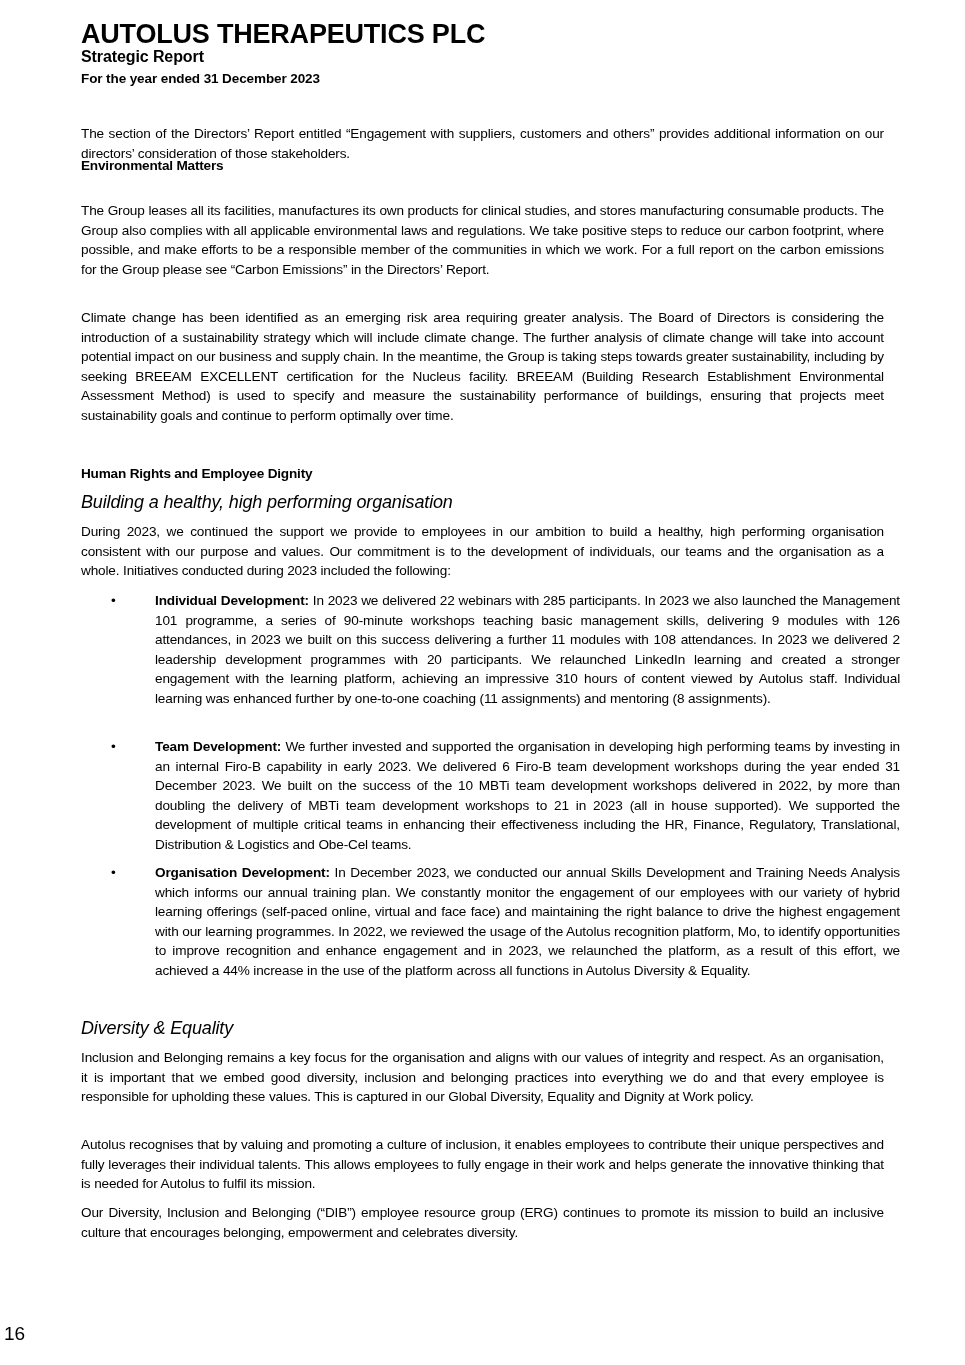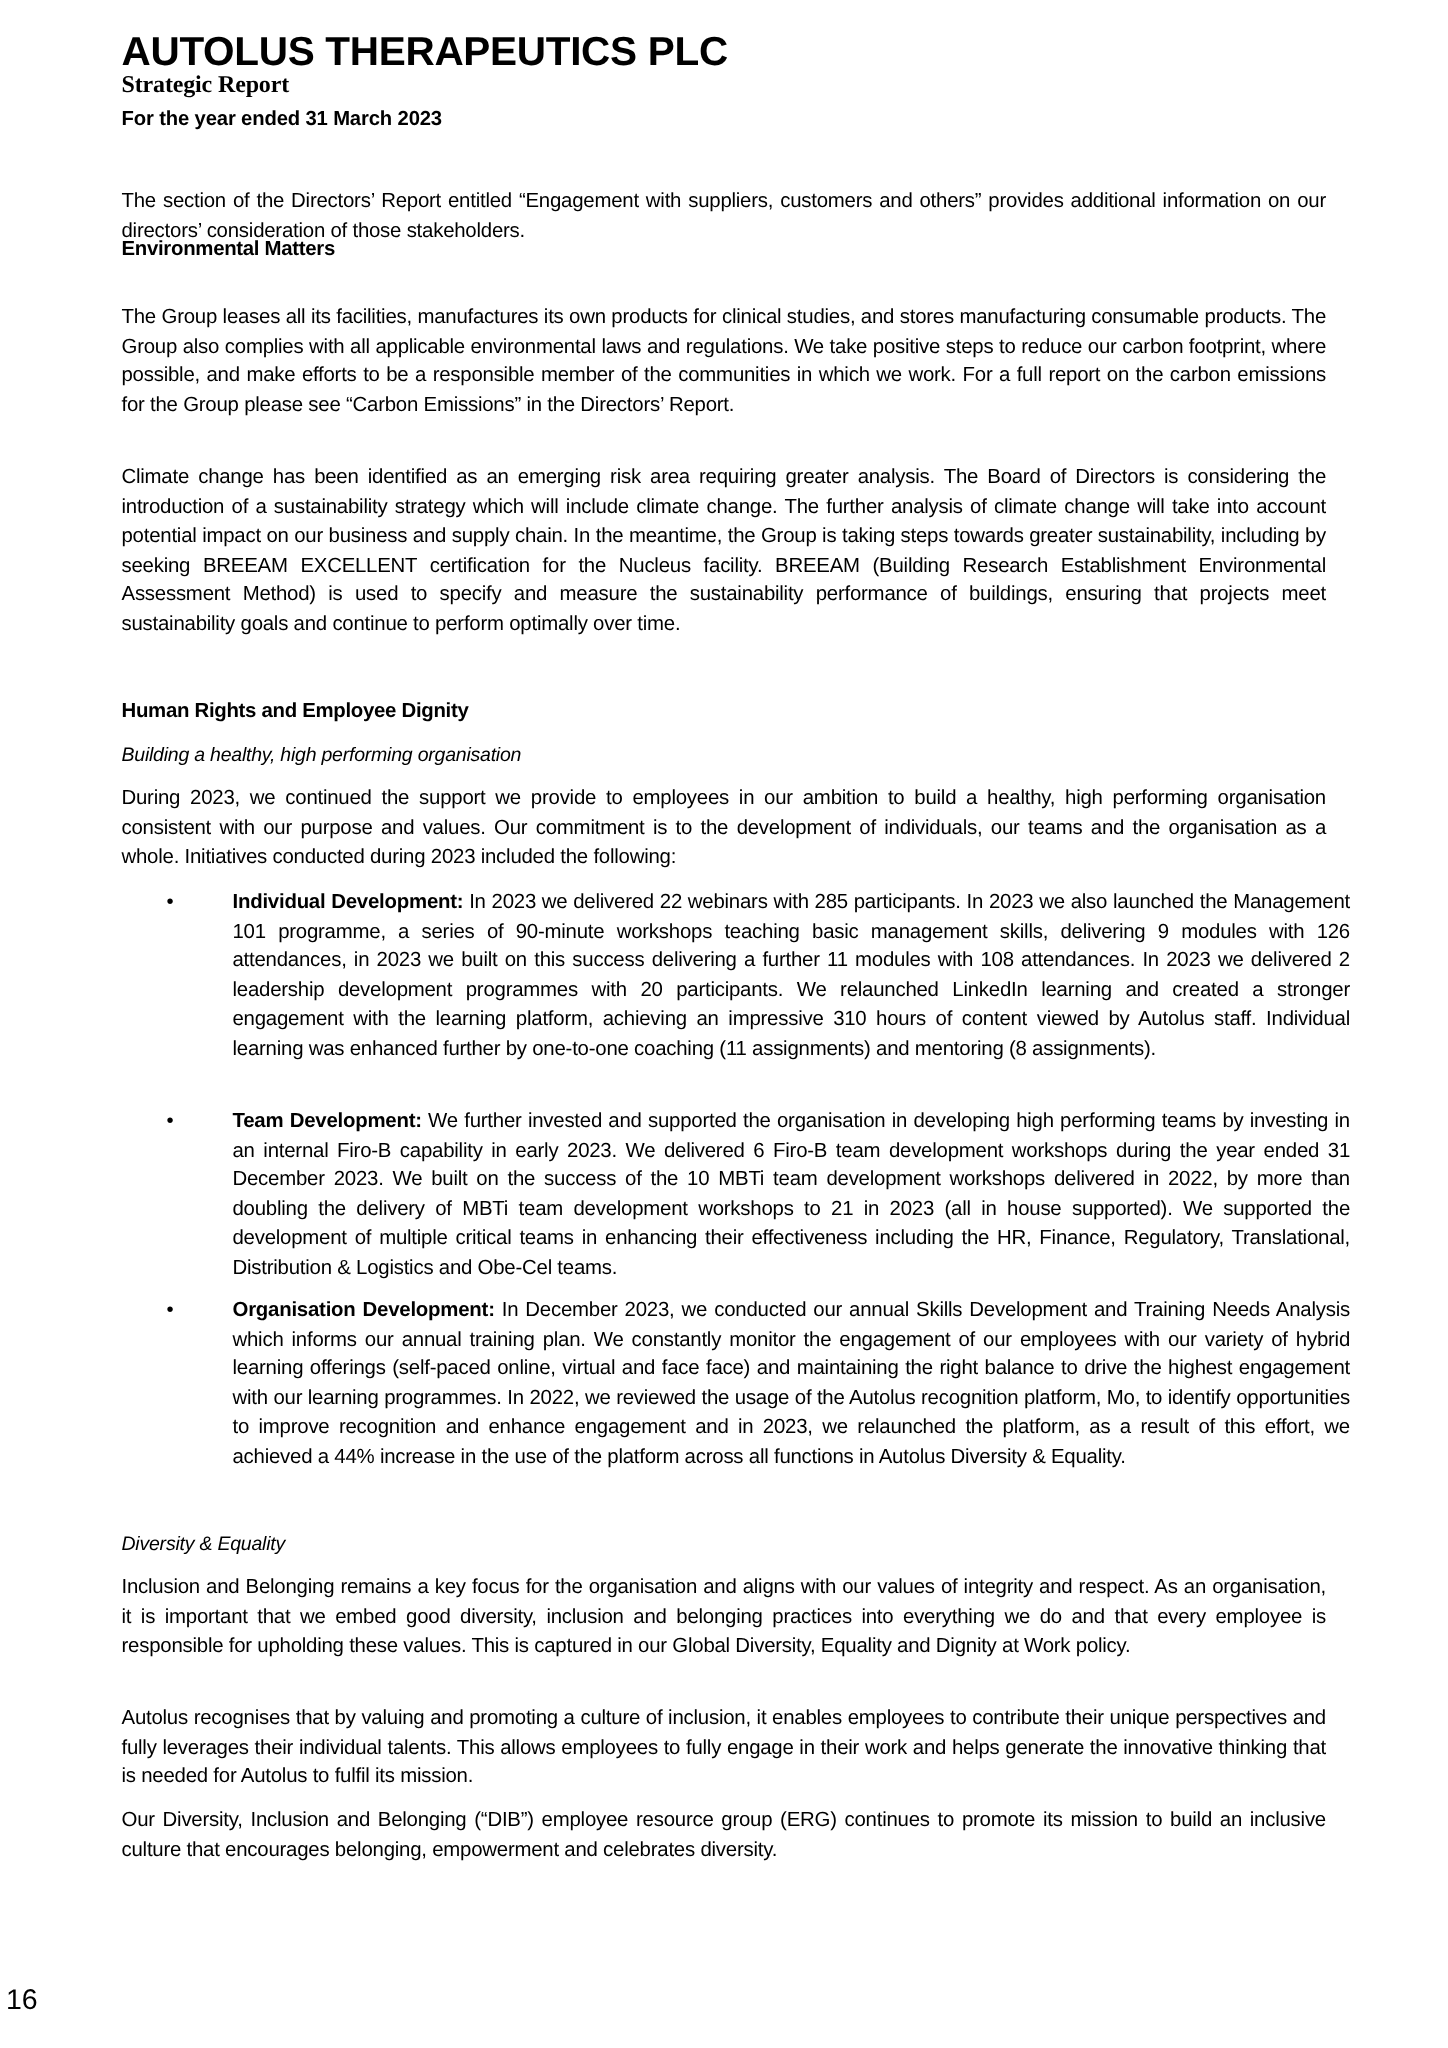--- a/index.html
+++ b/index.html
@@ -31,21 +31,20 @@
       letter-spacing: -0.2px;
     }
     .report-title {
       position: absolute;
       left: 0;
       top: 48px;
       font-size: 16px;
       font-weight: bold;
       white-space: nowrap;
       letter-spacing: -0.1px;
-      font-family: Liberation Serif, serif;
     }
     .period {
       position: absolute;
       left: 0;
       top: 71px;
       font-size: 13.5px;
       font-weight: bold;
       white-space: nowrap;
       letter-spacing: -0.1px;
     }
@@ -63,21 +62,21 @@
       left: 0;
       font-size: 13.6px;
       font-weight: bold;
       line-height: 19.5px;
       white-space: nowrap;
       letter-spacing: -0.2px;
     }
     .subheading {
       position: absolute;
       left: 0;
-      font-size: 13px;
+      font-size: 18px;
       font-style: italic;
       line-height: 19.5px;
       white-space: nowrap;
       letter-spacing: -0.15px;
     }
     .bullet-item {
       position: absolute;
       left: 0;
       width: 803px;
     }
@@ -110,21 +109,21 @@
       font-size: 19px;
     }
   </style>
 </head>
 <body>
 
 <div class="page">
 
   <div class="company-title">AUTOLUS THERAPEUTICS PLC</div>
   <div class="report-title">Strategic Report</div>
-  <div class="period">For the year ended 31 March 2023</div>
+  <div class="period">For the year ended 31 December 2023</div>
 
   <div class="block" style="top:124px;">The section of the Directors’ Report entitled “Engagement with suppliers, customers and others” provides additional information on our directors’ consideration of those stakeholders.</div>
 
   <div class="heading" style="top:156px;">Environmental Matters</div>
   <div class="block" style="top:201px;">The Group leases all its facilities, manufactures its own products for clinical studies, and stores manufacturing consumable products. The Group also complies with all applicable environmental laws and regulations. We take positive steps to reduce our carbon footprint, where possible, and make efforts to be a responsible member of the communities in which we work. For a full report on the carbon emissions for the Group please see “Carbon Emissions” in the Directors’ Report.</div>
   <div class="block" style="top:308px;">Climate change has been identified as an emerging risk area requiring greater analysis. The Board of Directors is considering the introduction of a sustainability strategy which will include climate change. The further analysis of climate change will take into account potential impact on our business and supply chain. In the meantime, the Group is taking steps towards greater sustainability, including by seeking BREEAM EXCELLENT certification for the Nucleus facility. BREEAM (Building Research Establishment Environmental Assessment Method) is used to specify and measure the sustainability performance of buildings, ensuring that projects meet sustainability goals and continue to perform optimally over time.</div>
 
   <div class="heading" style="top:464px;">Human Rights and Employee Dignity</div>
   <div class="subheading" style="top:493px;">Building a healthy, high performing organisation</div>
   <div class="block" style="top:522px;">During 2023, we continued the support we provide to employees in our ambition to build a healthy, high performing organisation consistent with our purpose and values. Our commitment is to the development of individuals, our teams and the organisation as a whole. Initiatives conducted during 2023 included the following:</div>

